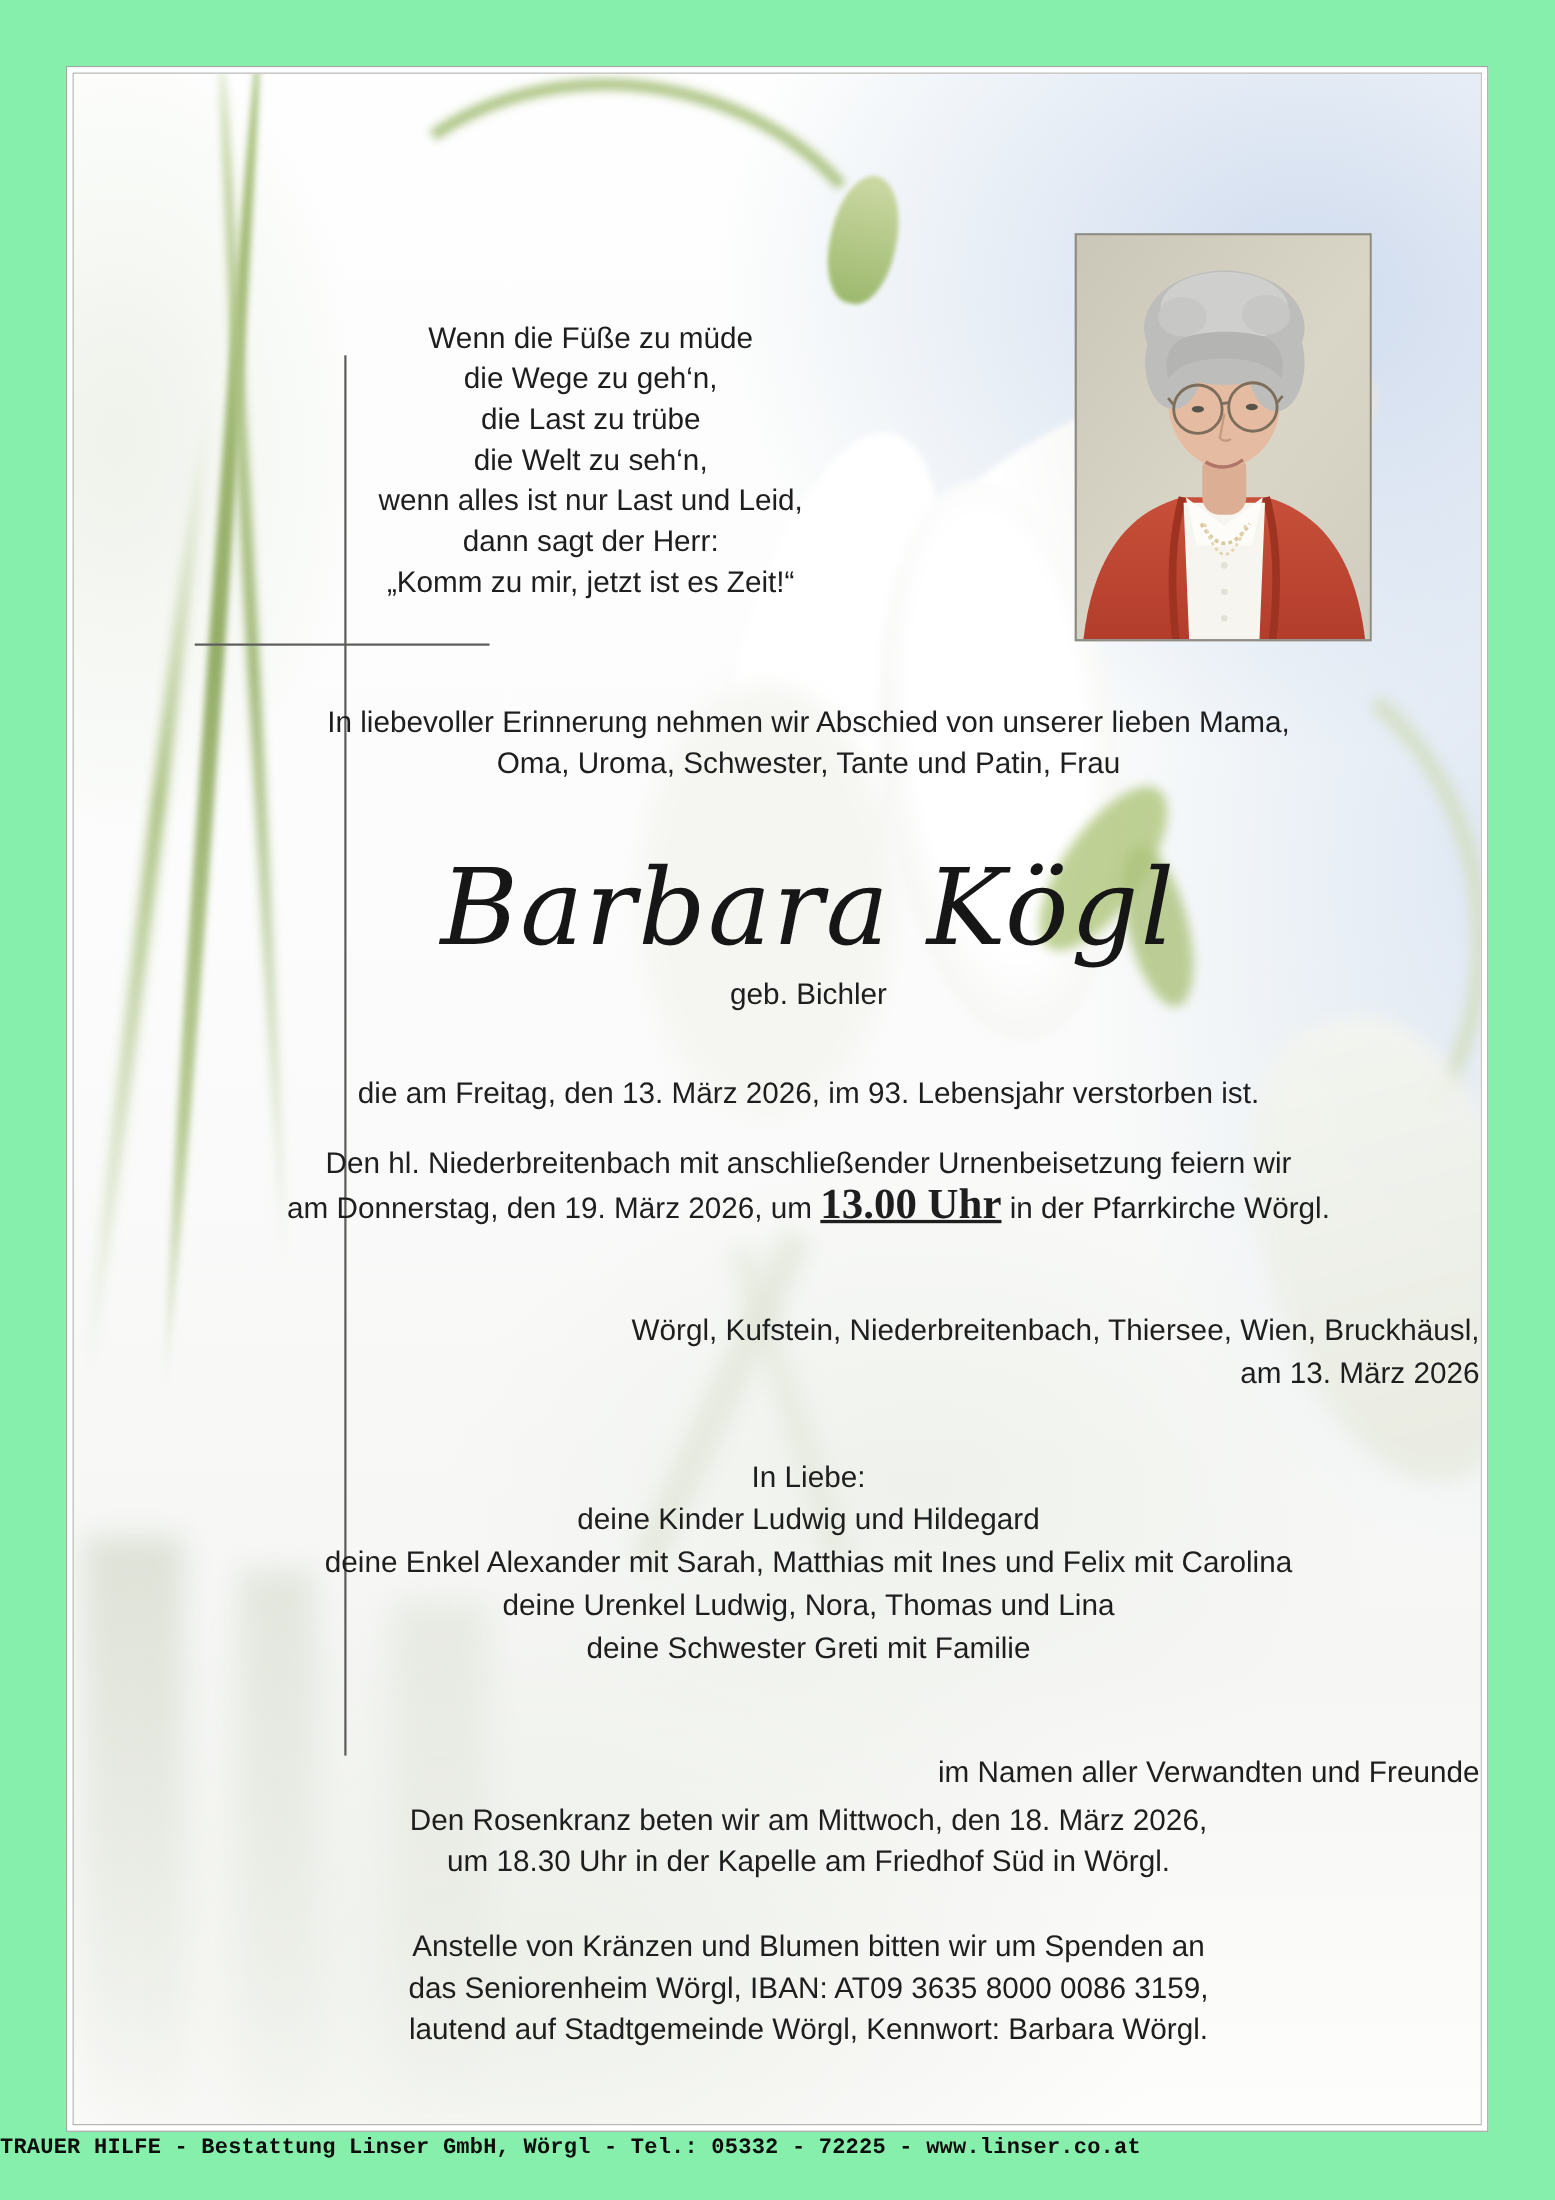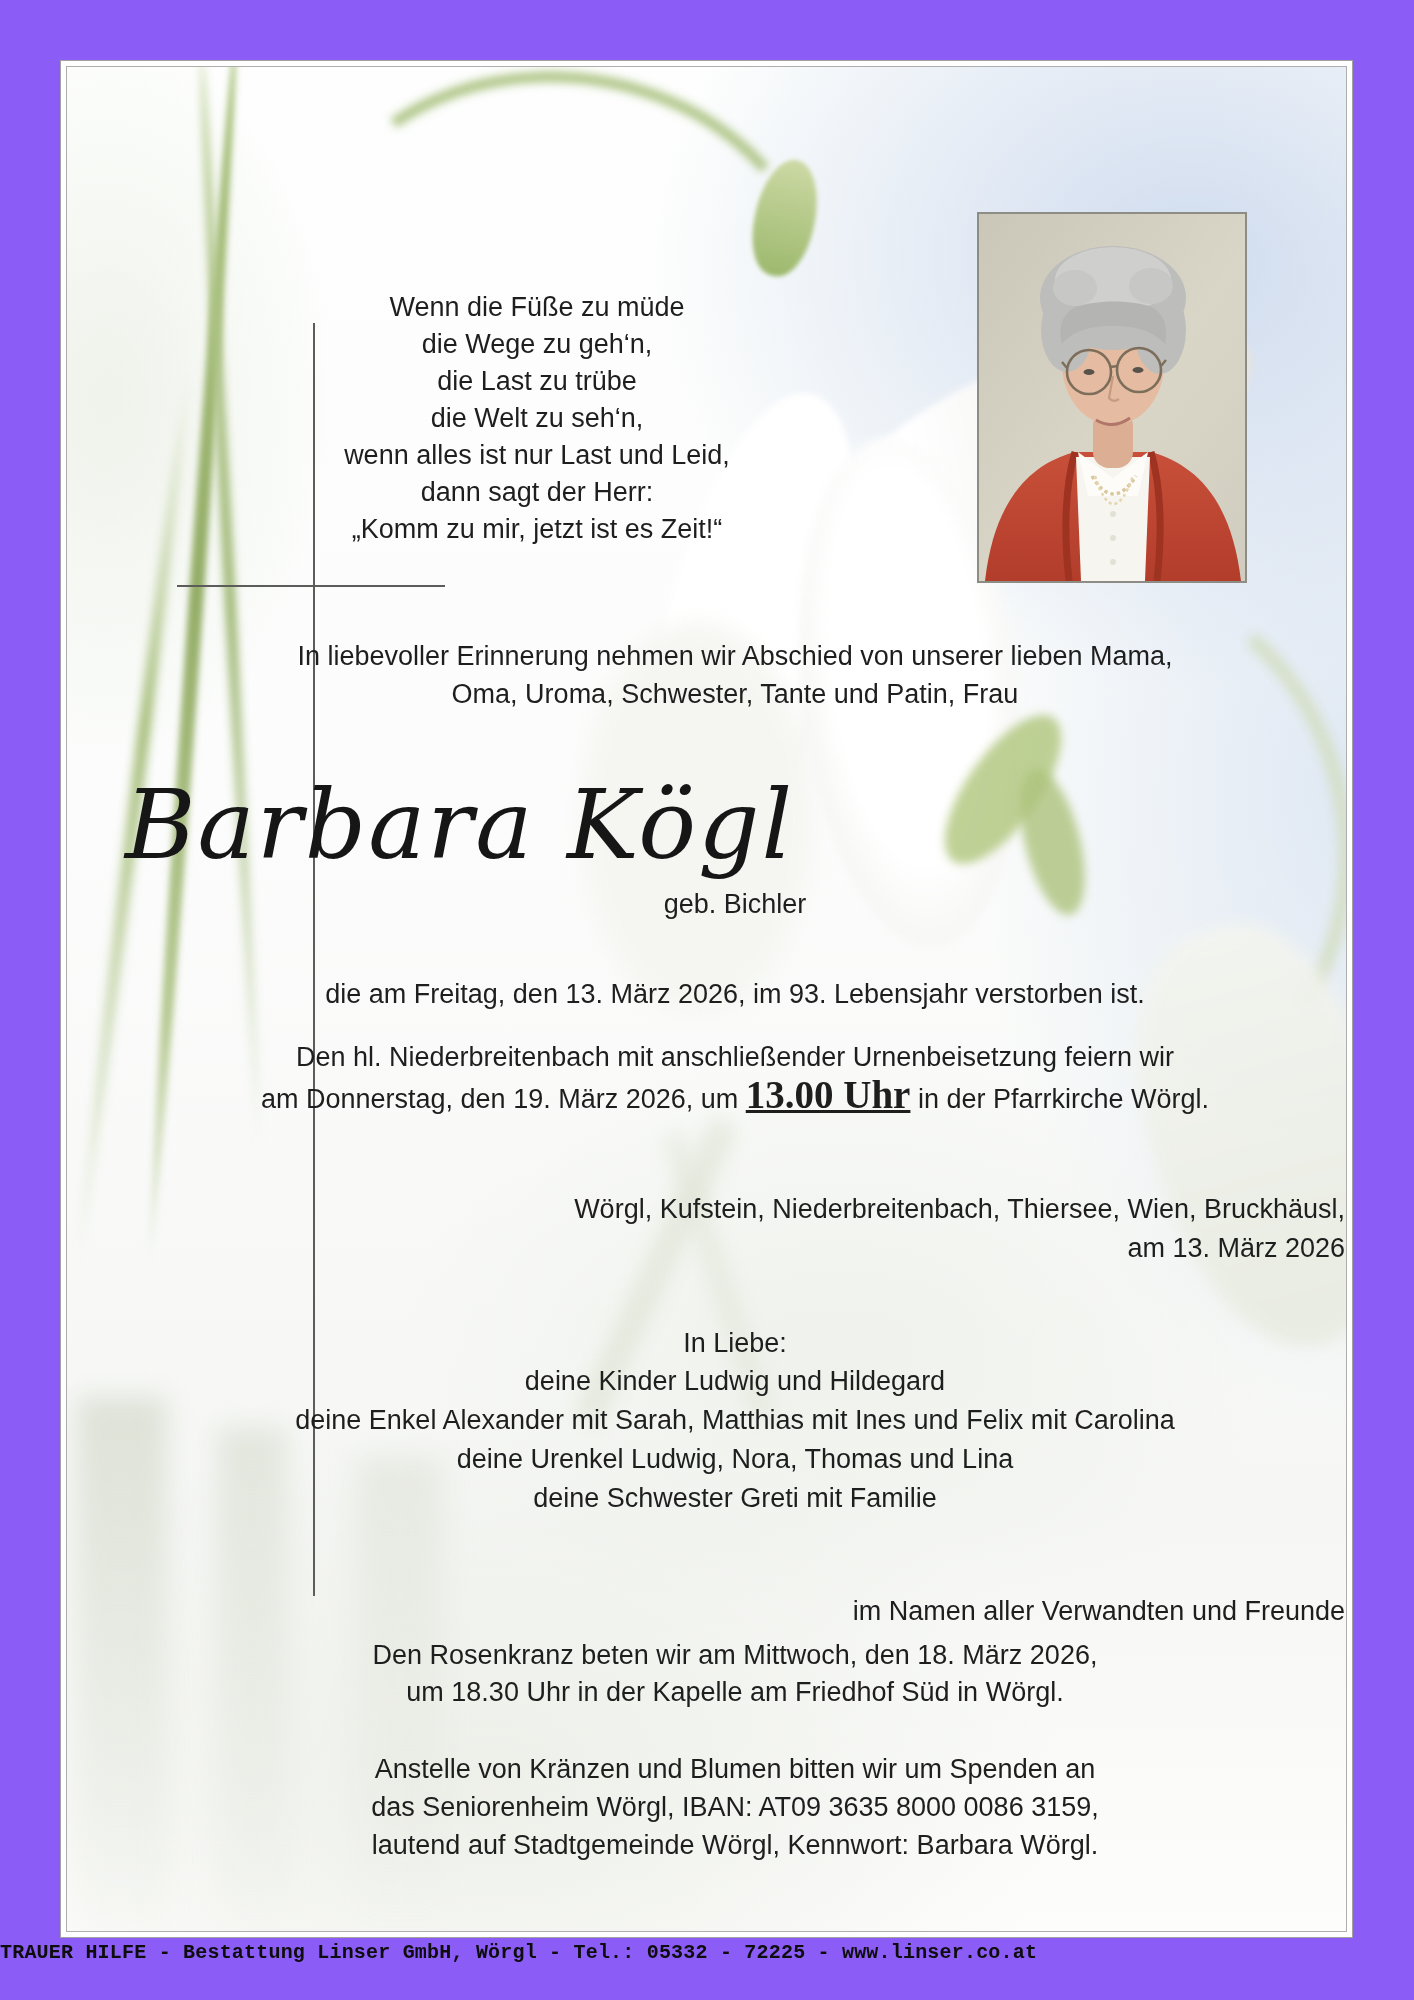--- a/index.html
+++ b/index.html
@@ -1,17 +1,17 @@
 <!DOCTYPE html>
 <html><head>
 <meta charset="utf-8">
 <style>
   * { margin:0; padding:0; box-sizing:border-box; }
   html,body { width:1414px; height:2000px; background:#ffffff; font-family:"Liberation Sans","DejaVu Sans",sans-serif; }
-  .page { position:relative; width:1414px; height:2000px; background:#8b5cf6; overflow:hidden; }
+  .page { position:relative; width:1414px; height:2000px; background:#86efac; overflow:hidden; }
 
   
   .card-outer { position:absolute; left:60px; top:60px; width:1293px; height:1878px;
                 border:1px solid #a2a2a0; padding:5px; background:#fff; }
   .card-inner { position:relative; width:100%; height:100%; border:1px solid #aeaeac; overflow:hidden; }
 
   
   .bg { position:absolute; inset:0;
     background:
       radial-gradient(ellipse 760px 620px at 1120px 190px, rgba(200,214,236,0.85), rgba(200,214,236,0) 70%),
@@ -70,21 +70,21 @@
 
   
   .photo { position:absolute; left:910px; top:145px; width:270px; height:371px;
            border:2px solid #8d8d85; background:#d6d2c4; overflow:hidden; }
 
   
   .txt { position:absolute; left:58px; width:1220px; text-align:center; color:#1e1e1e;
          font-size:27px; line-height:38px; }
   .poem { position:absolute; left:0; top:222px; width:940px; text-align:center;
           color:#1e1e1e; font-size:27px; line-height:37px; }
-  .name { position:absolute; left:58px; top:706px; width:1220px; 
+  .name { position:absolute; left:58px; top:706px; width:1220px; text-align:center;
           font-family:"DejaVu Serif","Liberation Serif",serif; font-style:italic;
           font-size:96px; line-height:104px; color:#161616; letter-spacing:2px; }
   .maiden { top:818px; }
   .death-line { top:908px; }
   .service { top:971px; }
   .time-strong { font-family:"Liberation Serif","DejaVu Serif",serif; font-weight:bold;
                  font-size:39px; text-decoration:underline; }
   .places { top:1123px; line-height:39px;text-align:right; }
   .family-heading { top:1257px; }
   .family-lines { top:1295px; line-height:39px; }

